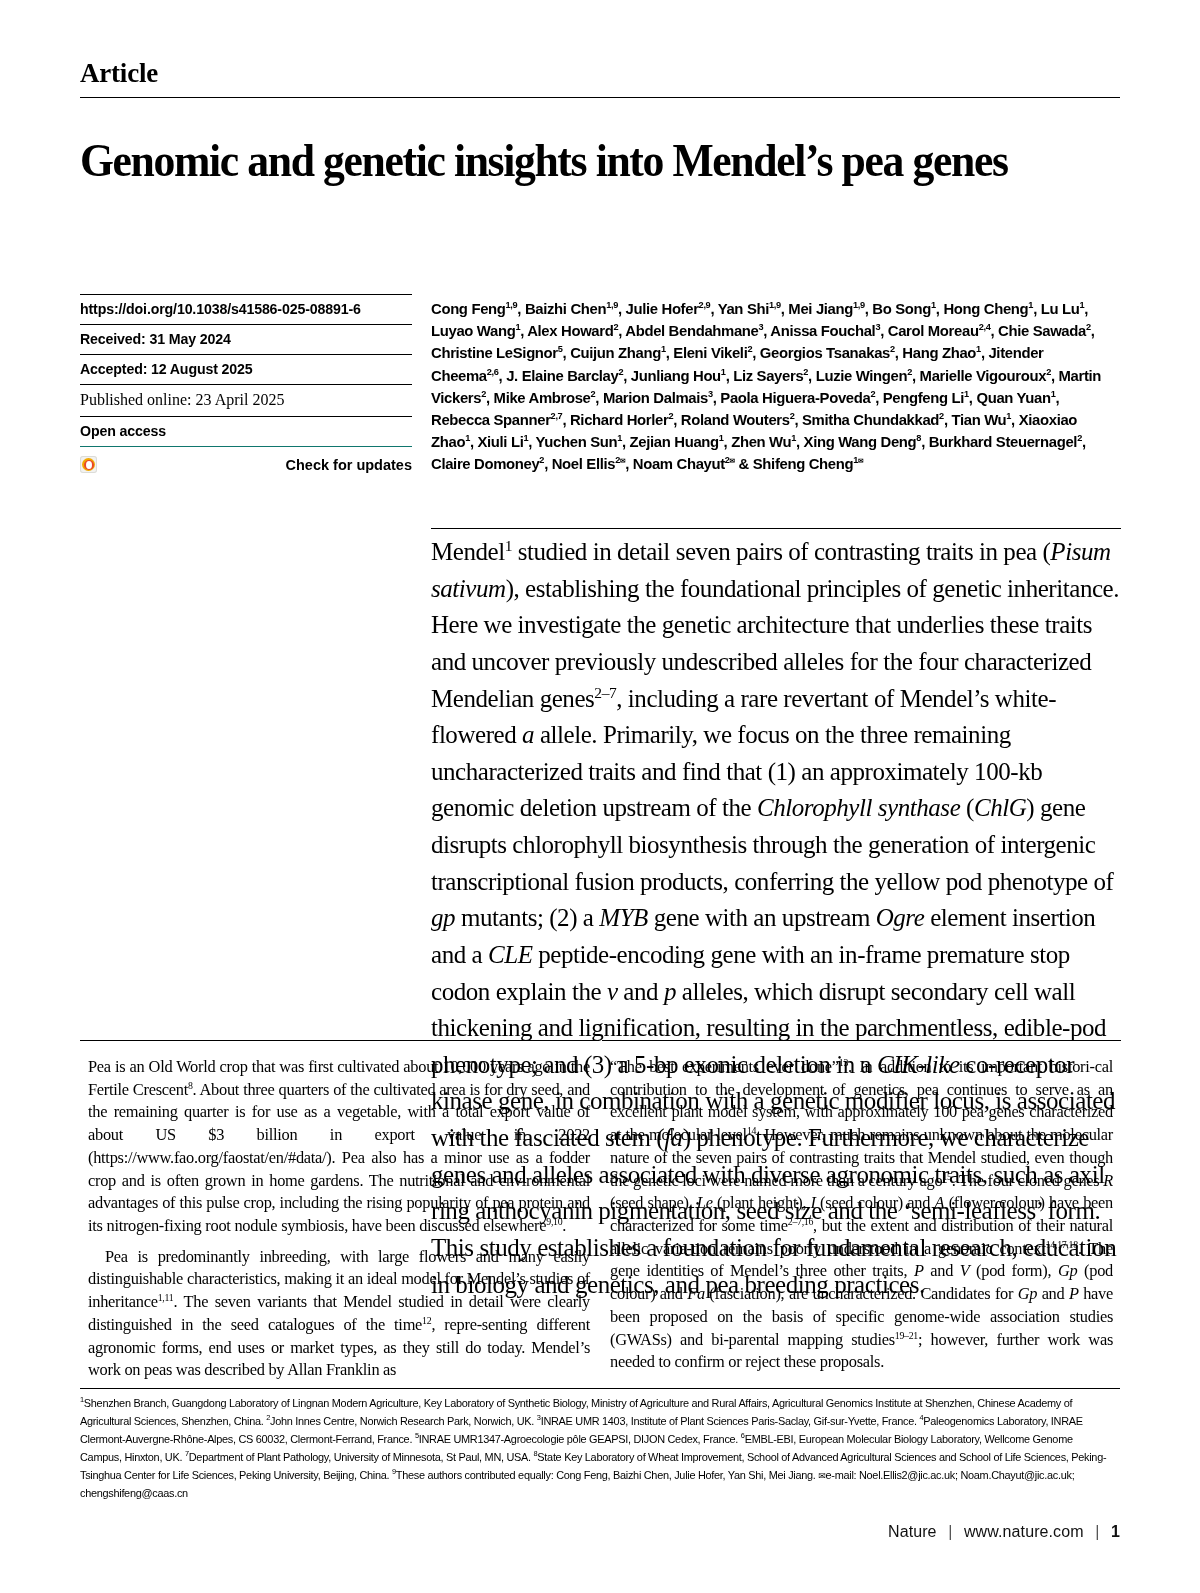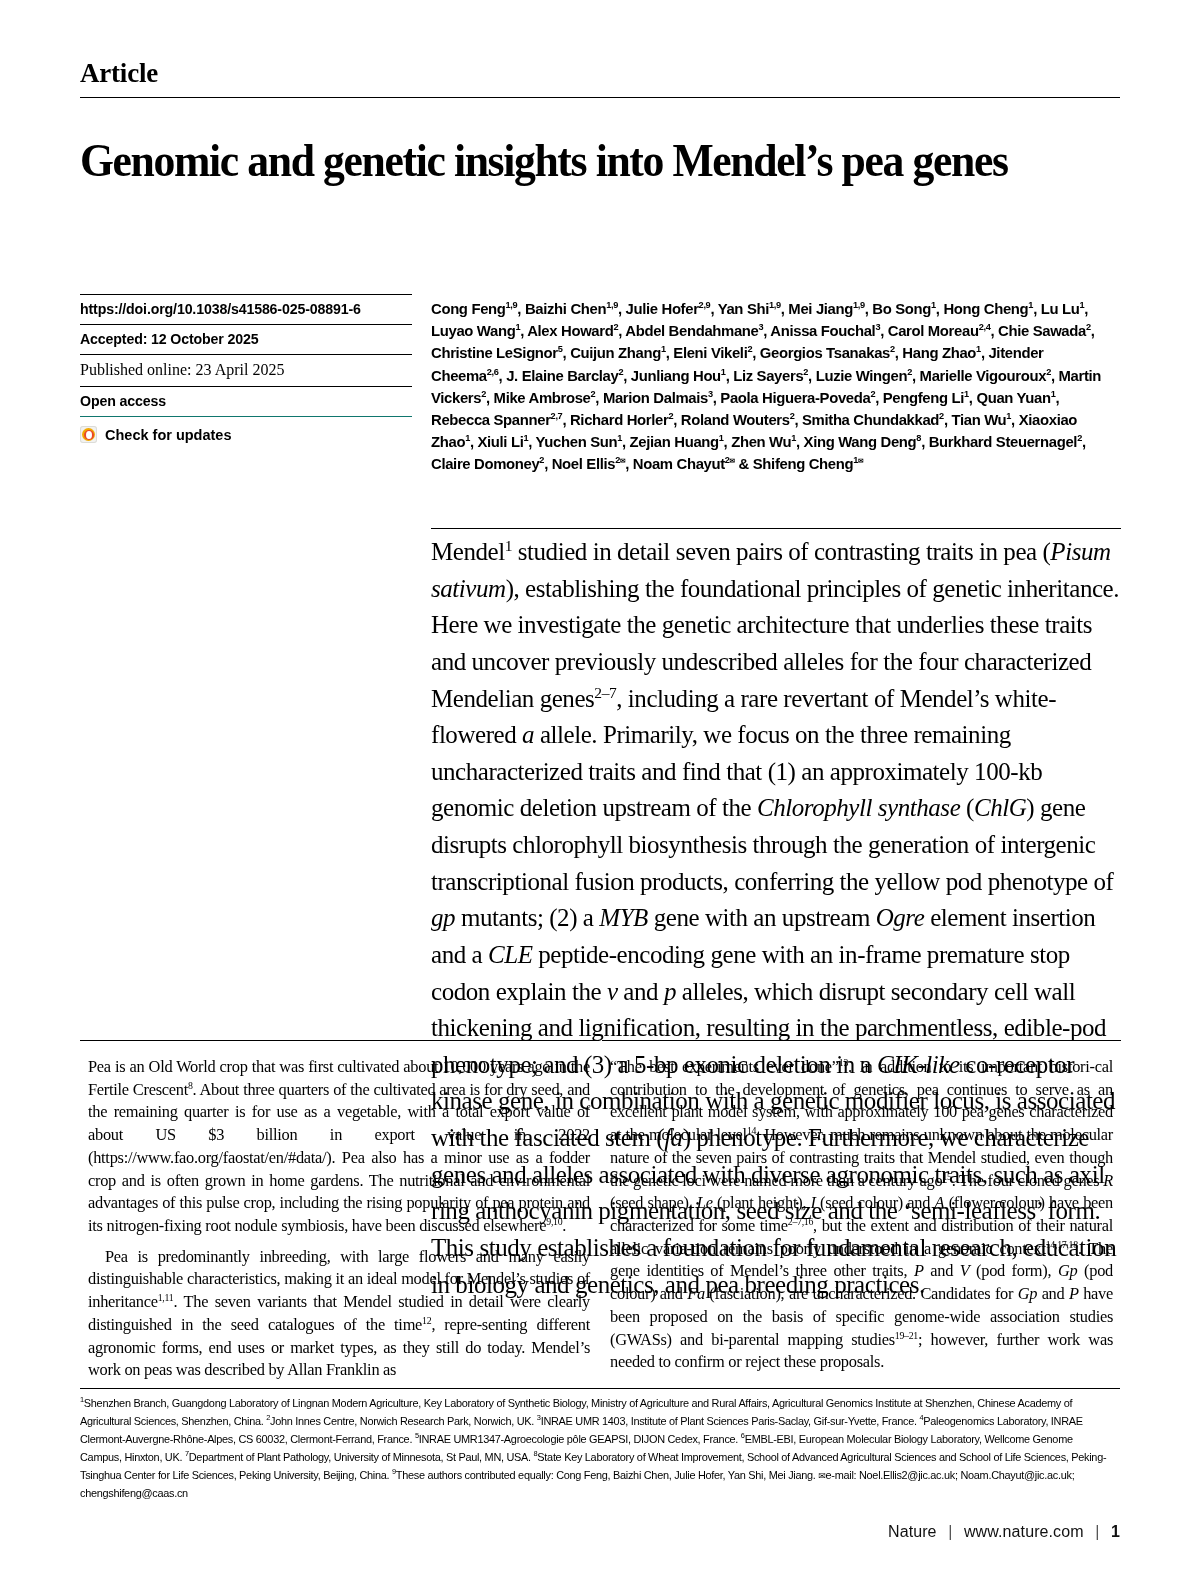--- a/index.html
+++ b/index.html
@@ -80,20 +80,21 @@
     border-bottom: 1px solid #0f766e;
   }
   .meta-updates {
     display: flex;
     align-items: center;
     gap: 8px;
     padding-top: 9px;
     font-family: "Liberation Sans", sans-serif;
     font-size: 14.5px;
     font-weight: bold;
+    justify-content: space-between;
   }
   .crossmark {
     width: 17px;
     height: 17px;
     border-radius: 3px;
     background: #f2f2f0;
     position: relative;
     flex: 0 0 auto;
     box-shadow: inset 0 0 0 1px #dcdcd8;
   }
@@ -236,21 +237,22 @@
 <body>
 
 <div class="page">
 
   <div class="article-kicker">Article</div>
   <div class="rule-under-kicker"></div>
   <h1 class="title">Genomic and genetic insights into Mendel’s pea genes</h1>
 
   <div class="meta">
     <div class="meta-row">https://doi.org/10.1038/s41586-025-08891-6</div>
-    <div class="meta-row">Accepted: 12 October 2025</div>
+    <div class="meta-row">Received: 31 May 2024</div>
+    <div class="meta-row">Accepted: 12 August 2025</div>
     <div class="meta-row serif-row">Published online: 23 April 2025</div>
     <div class="meta-row last">Open access</div>
     <div class="meta-updates">
       <span class="crossmark">
         <i class="cm-outer" style="background: rgb(242, 169, 0);"></i>
           <i class="cm-mid" style="background: rgb(232, 71, 42);"></i>
           <i class="cm-inner" style="background: rgb(255, 255, 255);"></i>
       </span>
       <span>Check for updates</span>
     </div>

